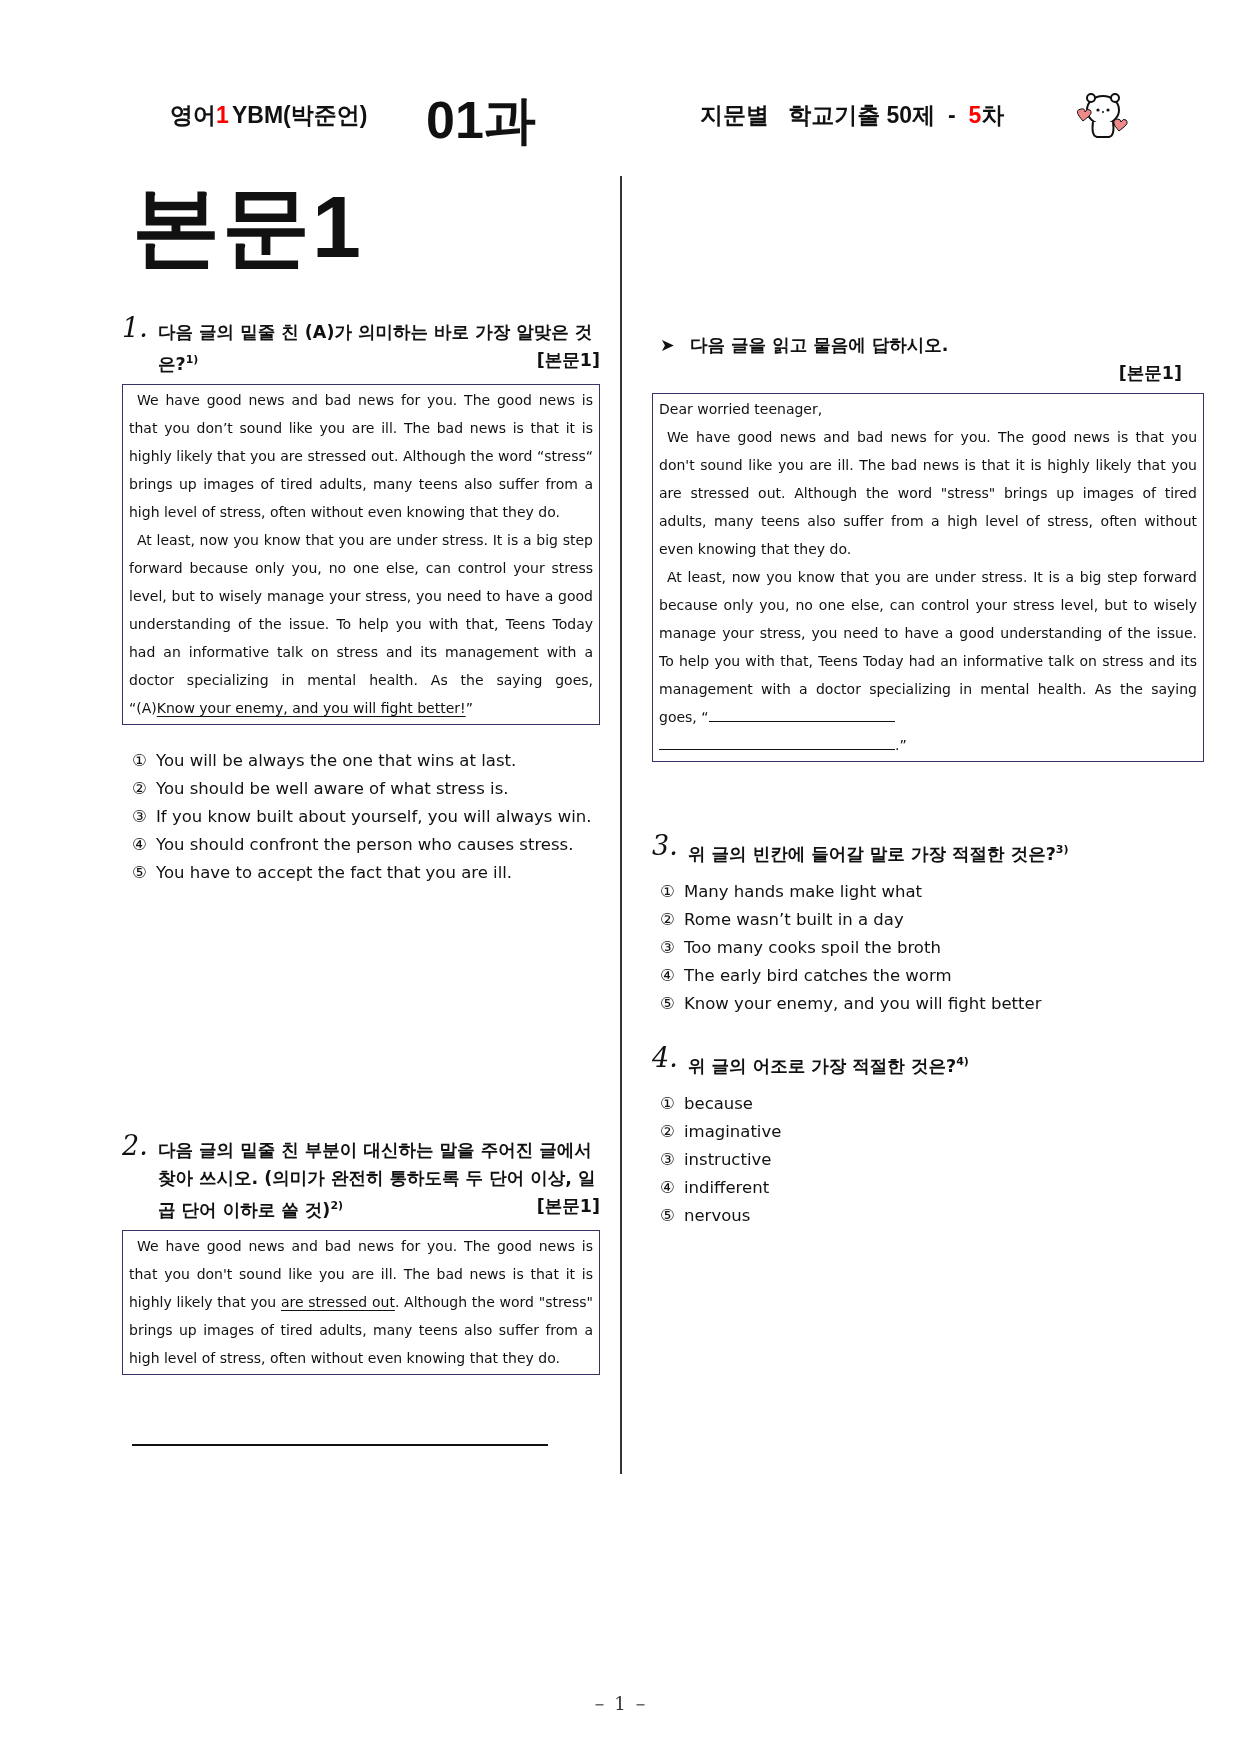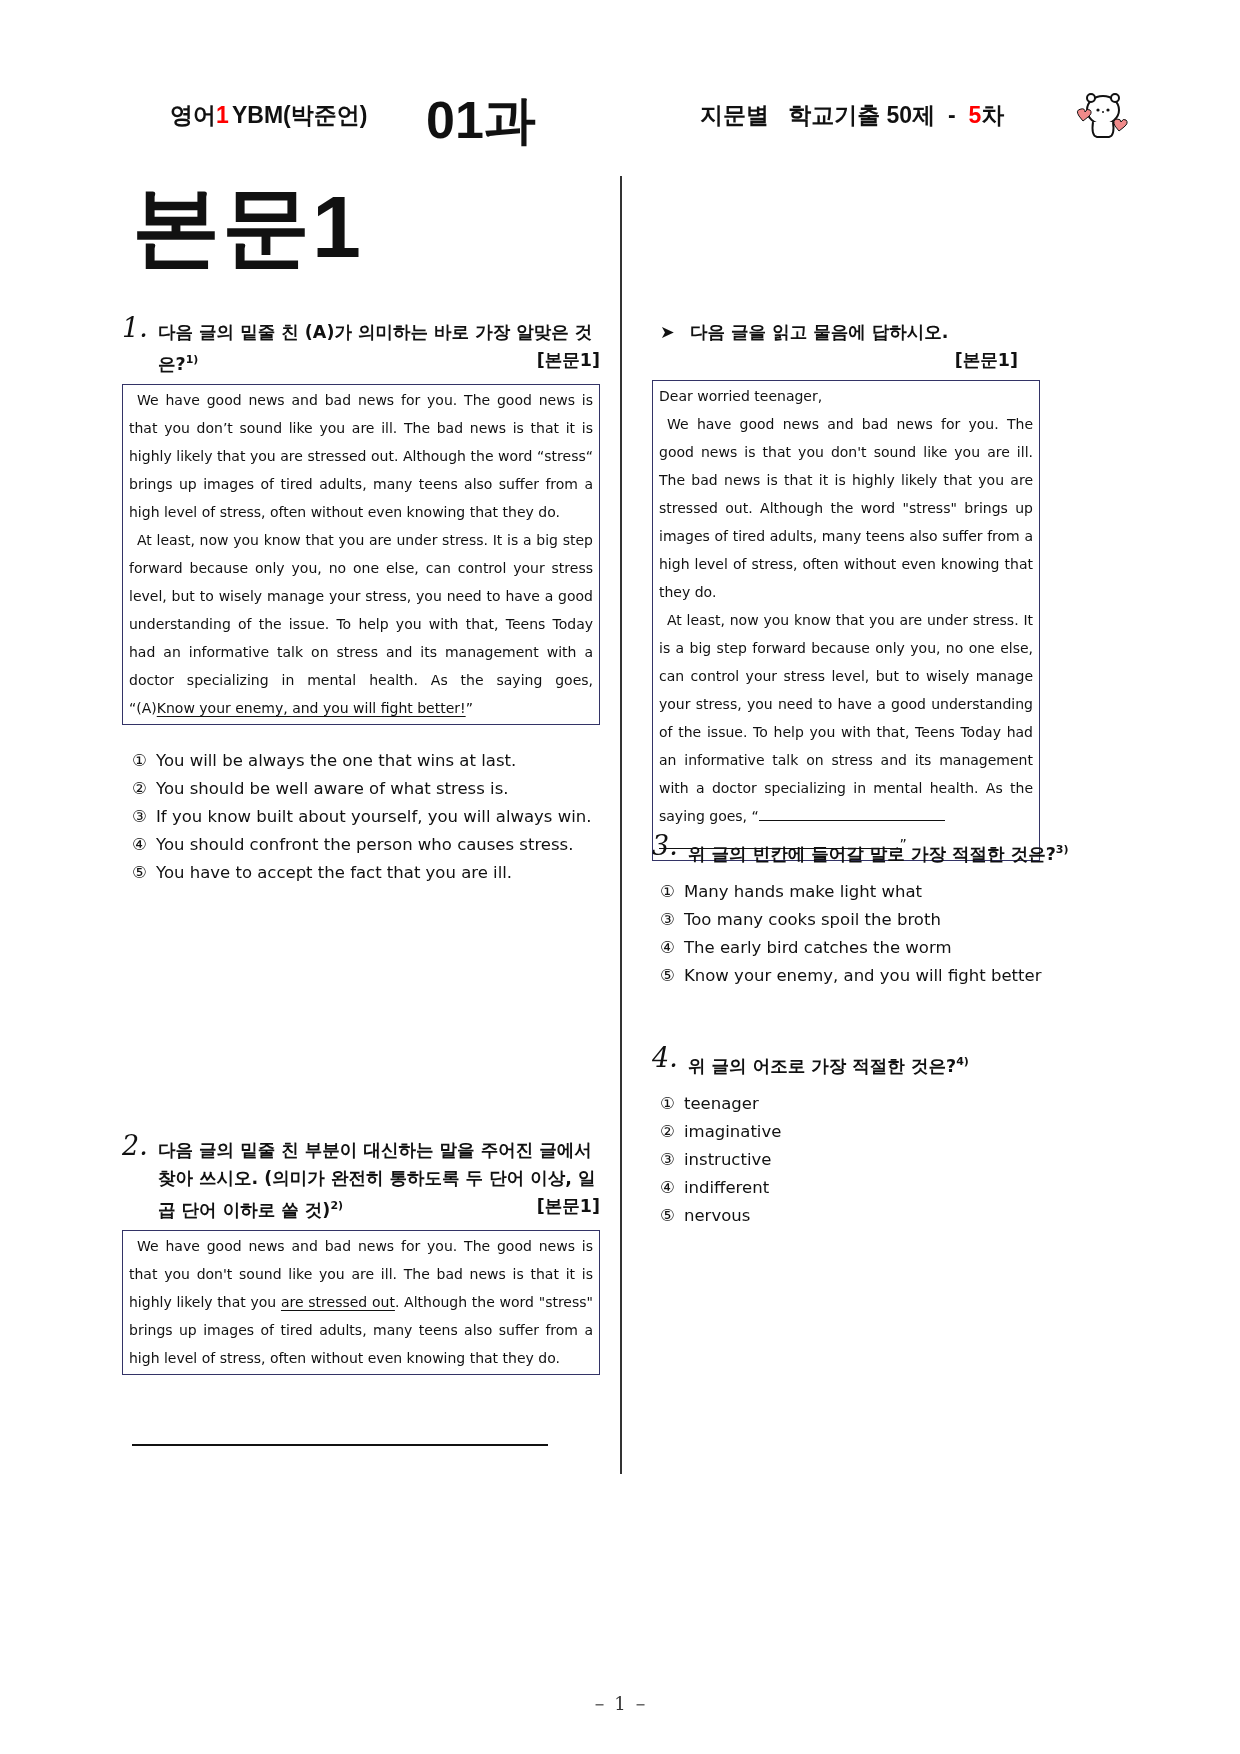--- a/index.html
+++ b/index.html
@@ -90,52 +90,53 @@
     <span class="q-num">2.</span>
     <span>다음 글의 밑줄 친 부분이 대신하는 말을 주어진 글에서 찾아 쓰시오. (의미가 완전히 통하도록 두 단어 이상, 일곱 단어 이하로 쓸 것)</span><span class="fn">2)</span>
     <span class="tag">[본문1]</span>
   </div>
   <div class="box" style="margin-top:6px;">
     <p class="indent"><span>We have good news and bad news for you. The good news is that you don't sound like you are ill. The bad news is that it is highly likely that you </span><span class="ul">are stressed out</span><span>. Although the word "stress" brings up images of tired adults, many teens also suffer from a high level of stress, often without even knowing that they do.</span></p>
   </div>
 </div>
 <div class="answer-line"></div>
 
-<div class="q" style="left:652px; top:318px; width:388px;">
+<div class="q" style="left:652px; top:331px; width:552px;">
   <div class="instr" style="padding-left:8px;">
     <span style="display:inline-block;width:30px;">➤</span><span>다음 글을 읽고 물음에 답하시오.</span>
   </div>
   <div class="instr" style="text-align:right; padding-right:22px;">[본문1]</div>
   <div class="box" style="margin-top:6px;">
     <p>Dear worried teenager,</p>
     <p class="indent">We have good news and bad news for you. The good news is that you don't sound like you are ill. The bad news is that it is highly likely that you are stressed out. Although the word "stress" brings up images of tired adults, many teens also suffer from a high level of stress, often without even knowing that they do.</p>
     <p class="indent"><span>At least, now you know that you are under stress. It is a big step forward because only you, no one else, can control your stress level, but to wisely manage your stress, you need to have a good understanding of the issue. To help you with that, Teens Today had an informative talk on stress and its management with a doctor specializing in mental health. As the saying goes, “</span><span class="blank" style="width:186px;"></span><br><span class="blank" style="width:236px;"></span><span>.”</span></p>
   </div>
 </div>
 
 <div class="q" style="left:652px; top:836px; width:478px;">
   <div class="q-head">
     <span class="q-num">3.</span>
     <span>위 글의 빈칸에 들어갈 말로 가장 적절한 것은?</span><span class="fn">3)</span>
   </div>
   <ul class="choices" style="margin-top:10px; padding-left:8px;">
     <li><span class="cn">①</span><span>Many hands make light what</span></li>
+    <li><span class="cn">②</span><span>Rome wasn’t built in a day</span></li>
     <li><span class="cn">③</span><span>Too many cooks spoil the broth</span></li>
     <li><span class="cn">④</span><span>The early bird catches the worm</span></li>
     <li><span class="cn">⑤</span><span>Know your enemy, and you will fight better</span></li>
   </ul>
 </div>
 
 <div class="q" style="left:652px; top:1048px; width:478px;">
   <div class="q-head">
     <span class="q-num">4.</span>
     <span>위 글의 어조로 가장 적절한 것은?</span><span class="fn">4)</span>
   </div>
   <ul class="choices" style="margin-top:10px; padding-left:8px;">
-    <li><span class="cn">①</span><span>teenager</span></li>
+    <li><span class="cn">①</span><span>because</span></li>
     <li><span class="cn">②</span><span>imaginative</span></li>
     <li><span class="cn">③</span><span>instructive</span></li>
     <li><span class="cn">④</span><span>indifferent</span></li>
     <li><span class="cn">⑤</span><span>nervous</span></li>
   </ul>
 </div>
 
 <div class="page-no">－ 1 －</div>
 
 </body></html>

